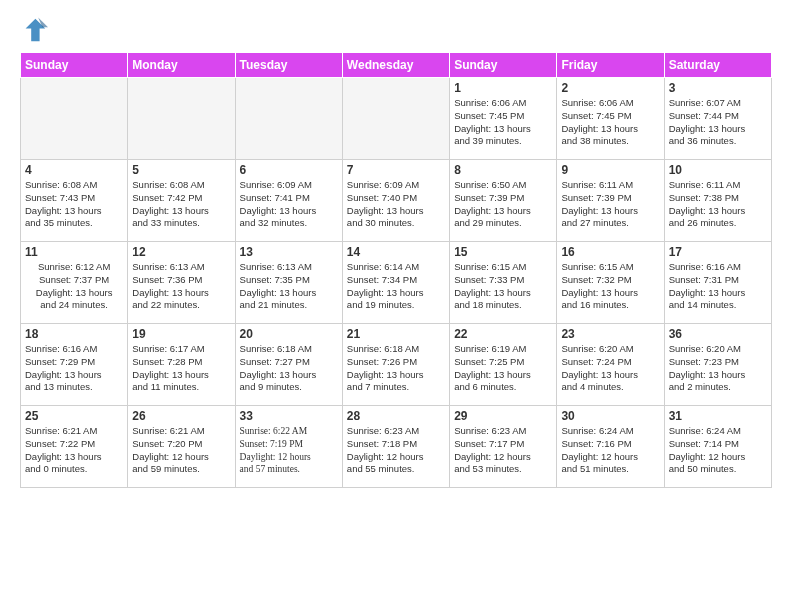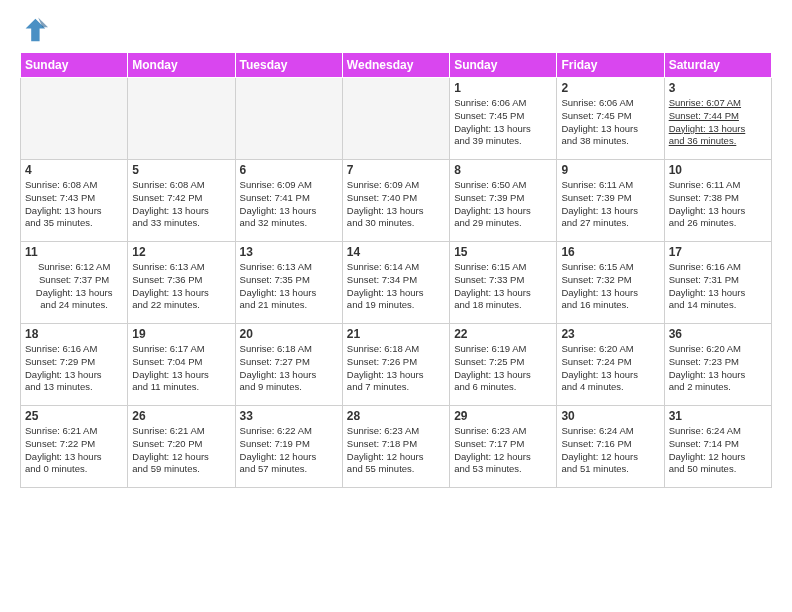--- a/index.html
+++ b/index.html
@@ -140,21 +140,21 @@
           </td>
           <td>
             <span class="day-num">2</span>
             <div class="day-info" style="white-space: pre-line;">Sunrise: 6:06 AM
 Sunset: 7:45 PM
 Daylight: 13 hours
 and 38 minutes.</div>
           </td>
           <td>
             <span class="day-num">3</span>
-            <div class="day-info" style="white-space: pre-line; text-decoration: underline;">Sunrise: 6:07 AM
+            <div class="day-info" style="white-space: pre-line;">Sunrise: 6:07 AM
 Sunset: 7:44 PM
 Daylight: 13 hours
 and 36 minutes.</div>
           </td>
         </tr>
         <tr>
           <td>
             <span class="day-num">4</span>
             <div class="day-info" style="white-space: pre-line;">Sunrise: 6:08 AM
 Sunset: 7:43 PM
@@ -259,21 +259,21 @@
           <td>
             <span class="day-num">18</span>
             <div class="day-info" style="white-space: pre-line;">Sunrise: 6:16 AM
 Sunset: 7:29 PM
 Daylight: 13 hours
 and 13 minutes.</div>
           </td>
           <td>
             <span class="day-num">19</span>
             <div class="day-info" style="white-space: pre-line;">Sunrise: 6:17 AM
-Sunset: 7:04 PM
+Sunset: 7:28 PM
 Daylight: 13 hours
 and 11 minutes.</div>
           </td>
           <td>
             <span class="day-num">20</span>
             <div class="day-info" style="white-space: pre-line;">Sunrise: 6:18 AM
 Sunset: 7:27 PM
 Daylight: 13 hours
 and 9 minutes.</div>
           </td>
@@ -316,21 +316,21 @@
           </td>
           <td>
             <span class="day-num">26</span>
             <div class="day-info" style="white-space: pre-line;">Sunrise: 6:21 AM
 Sunset: 7:20 PM
 Daylight: 12 hours
 and 59 minutes.</div>
           </td>
           <td>
             <span class="day-num">33</span>
-            <div class="day-info" style="white-space: pre-line;">Sunrise: 6:22 AM
+            <div class="day-info" style="white-space: pre-line; font-family: Liberation Serif, serif;">Sunrise: 6:22 AM
 Sunset: 7:19 PM
 Daylight: 12 hours
 and 57 minutes.</div>
           </td>
           <td>
             <span class="day-num">28</span>
             <div class="day-info" style="white-space: pre-line;">Sunrise: 6:23 AM
 Sunset: 7:18 PM
 Daylight: 12 hours
 and 55 minutes.</div>

